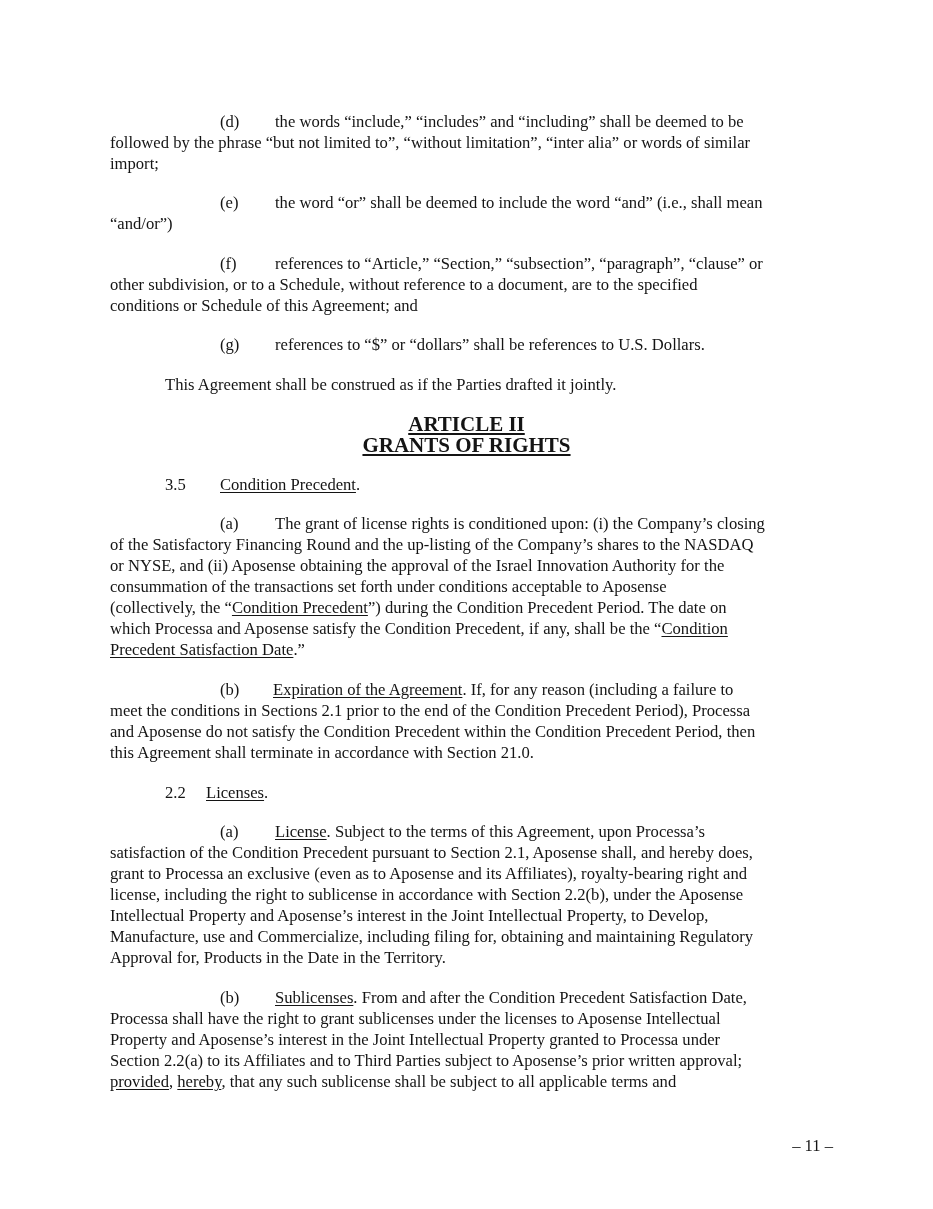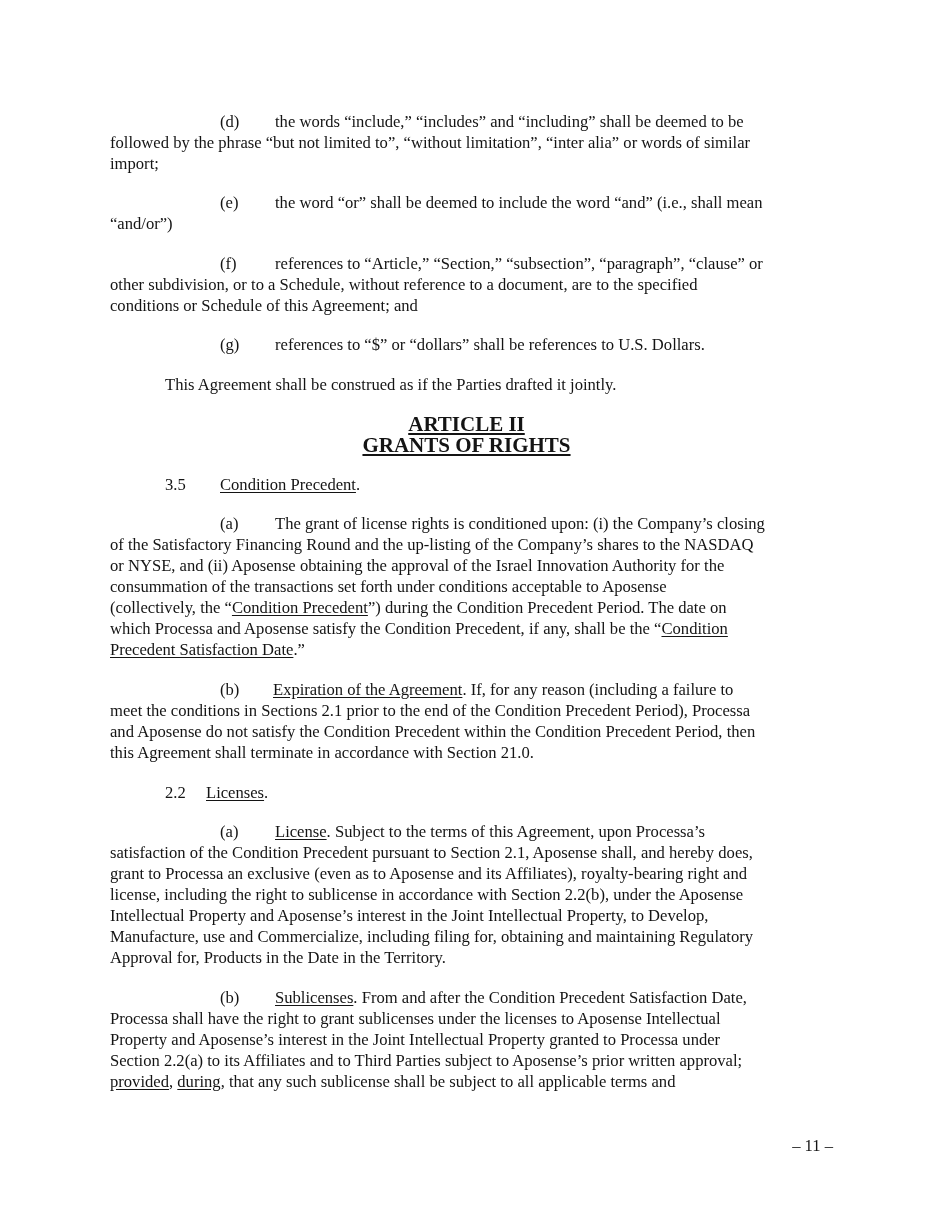--- a/index.html
+++ b/index.html
@@ -86,17 +86,17 @@
     <span class="line">Intellectual Property and Aposense’s interest in the Joint Intellectual Property, to Develop,</span>
     <span class="line">Manufacture, use and Commercialize, including filing for, obtaining and maintaining Regulatory</span>
     <span class="line">Approval for, Products in the Date in the Territory.</span>
   </div>
 
   <div class="para" style="top:987px">
     <span class="line"><span style="padding-left:110px">(b)</span><span style="position:absolute;left:165px"><span class="u">Sublicenses</span><span>.  From and after the Condition Precedent Satisfaction Date,</span></span></span>
     <span class="line">Processa shall have the right to grant sublicenses under the licenses to Aposense Intellectual</span>
     <span class="line">Property and Aposense’s interest in the Joint Intellectual Property granted to Processa under</span>
     <span class="line">Section 2.2(a) to its Affiliates and to Third Parties subject to Aposense’s prior written approval;</span>
-    <span class="line"><span class="u">provided</span><span>, </span><span class="u">during</span><span>, that any such sublicense shall be subject to all applicable terms and</span></span>
+    <span class="line"><span class="u">provided</span><span>, </span><span class="u">hereby</span><span>, that any such sublicense shall be subject to all applicable terms and</span></span>
   </div>
 
   <div class="pagenum">– 11 –</div>
 </div>
 
 </body></html>

